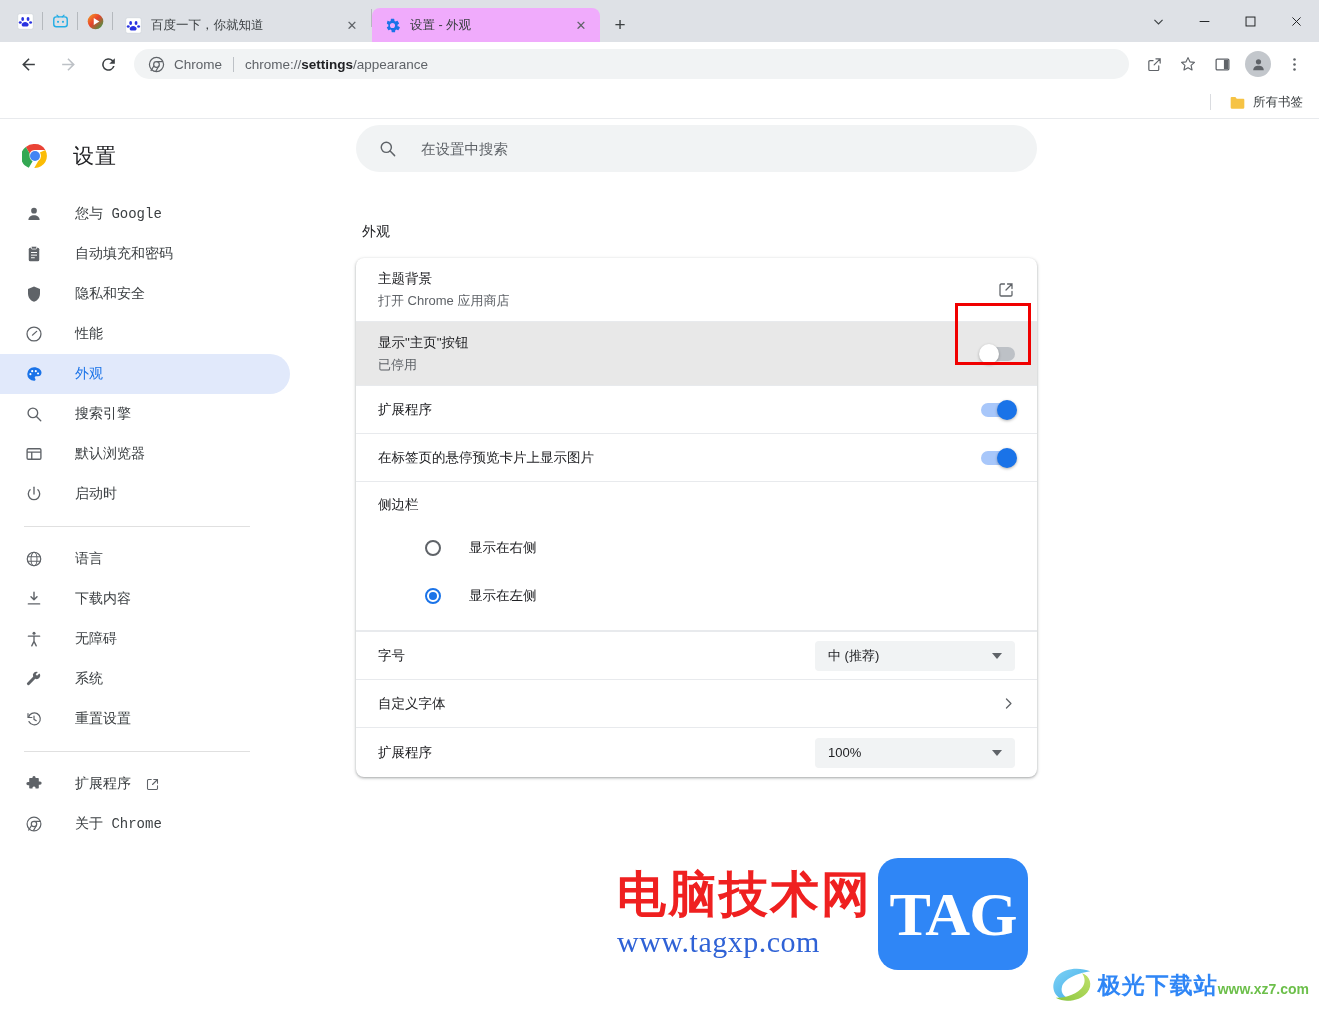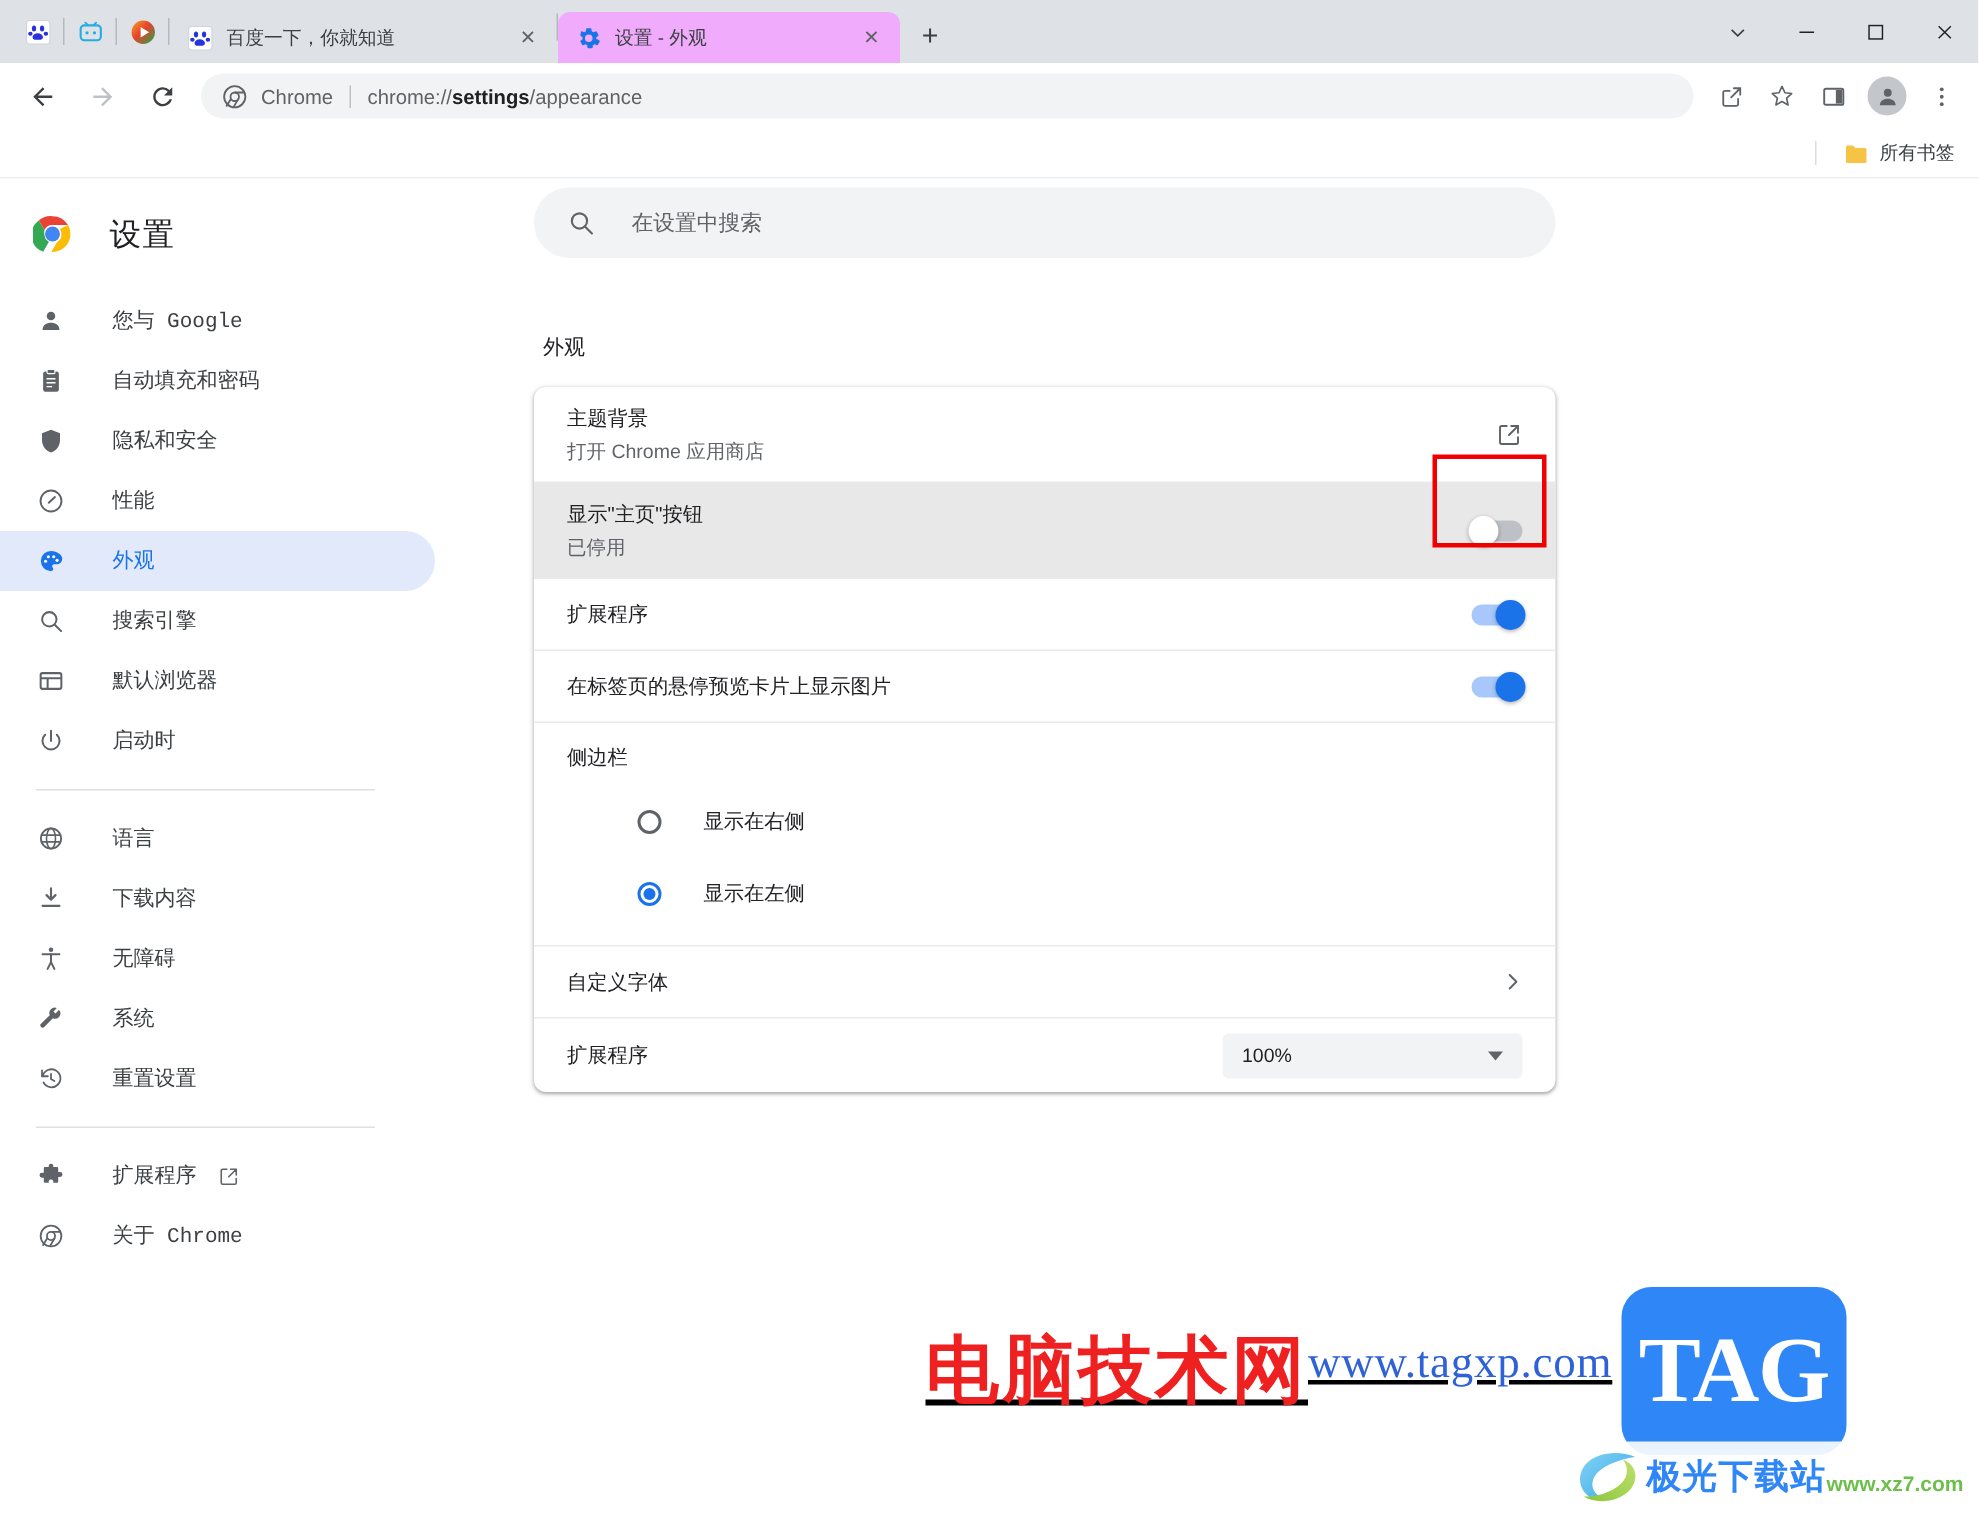--- a/index.html
+++ b/index.html
@@ -470,21 +470,21 @@
   }
 
   
   .watermark {
     position: absolute;
     left: 617px;
     top: 858px;
     display: flex;
     align-items: center;
   }
-  .wm-text-block { display: flex; flex-direction: row; text-decoration: underline; }
+  .wm-text-block { display: flex; flex-direction: column; }
   .wm-cn {
     font-size: 49px;
     font-weight: bold;
     color: #ef2020;
     letter-spacing: 2px;
     line-height: 1.05;
     font-family: "DejaVu Sans", sans-serif;
   }
   .wm-url {
     font-size: 30px;
@@ -957,20 +957,31 @@
             <span class="radio"></span>
             <span class="radio-label">显示在右侧</span>
           </div>
           <div class="radio-row">
             <span class="radio checked"></span>
             <span class="radio-label">显示在左侧</span>
           </div>
         </div>
       </div>
 
+      <div class="row" style="min-height:49px; border-top:1px solid #e8eaed;">
+        <div class="row-text">
+          <div class="row-label">字号</div>
+        </div>
+        <div class="row-action">
+          <div class="select">
+            <span class="select-value">中 (推荐)</span>
+            <span class="select-arrow"></span>
+          </div>
+        </div>
+      </div>
 
       <div class="row">
         <div class="row-text">
           <div class="row-label">自定义字体</div>
         </div>
         <div class="row-action">
           <span class="chevron-right">
             <svg width="13" height="13" viewBox="0 0 16 16">
                 <path d="M5.5 2.5l5.5 5.5-5.5 5.5" fill="none" stroke="currentColor" stroke-width="1.6" stroke-linecap="round" stroke-linejoin="round"></path>
               </svg>

